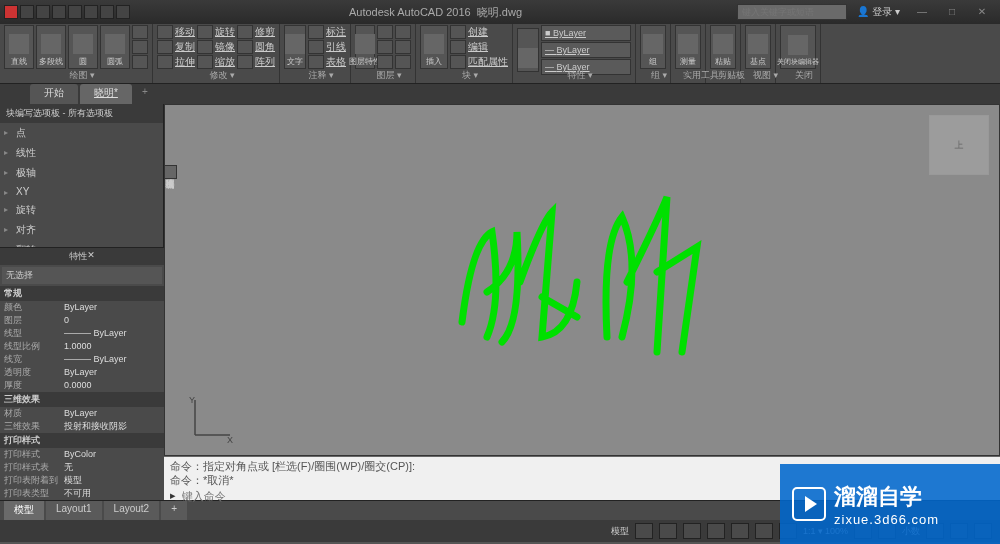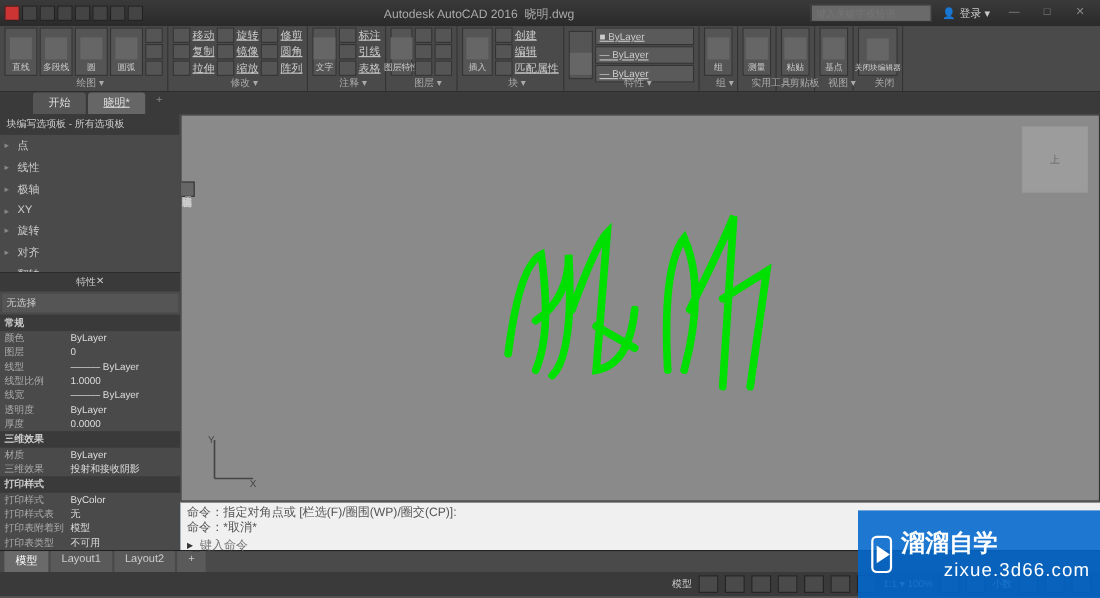--- a/index.html
+++ b/index.html
@@ -60,21 +60,21 @@
     .cmdline-input input { border: none; background: transparent; font-size: 11px; color: #888; width: 200px; }
     
     .layout-tabs { height: 20px; background: #4a4a4a; display: flex; padding-left: 4px; border-top:1px solid #222;}
     .layout-tab { padding: 2px 10px; background: #5a5a5a; margin-right: 2px; font-size: 10px; }
     .layout-tab.active { background: #6a6a6a; color: #fff; }
     
     .statusbar { height: 22px; background: #3a3a3a; display: flex; align-items: center; justify-content: flex-end; padding: 0 8px; gap: 6px; font-size: 9px; color: #ccc; }
     .sb-btn { width: 18px; height: 16px; background: #4a4a4a; border: 1px solid #222; }
     
     .watermark { position: absolute; right: 0; bottom: 0px; width: 220px; height: 80px; background:rgba(0,102,204,0.88); color: #fff; display: flex; align-items: center; gap: 8px; padding: 0 12px; font-size: 22px; font-weight: bold; z-index:99;}
-    .wm-sub { font-size: 17px; font-weight: normal; display:block; letter-spacing:1px;margin-left:39px;}
+    .wm-sub { font-size: 13px; font-weight: normal; display:block; letter-spacing:1px;}
     .play-icon { width:34px; height:34px; border:2px solid #fff; border-radius:5px; display:flex; align-items:center; justify-content:center;}
     .play-icon::before { content:""; border-left:12px solid #fff; border-top:8px solid transparent; border-bottom:8px solid transparent; margin-left:3px;}
   </style>
 </head>
 <body>
 
 <div class="titlebar">
   <div class="qat">
     <div class="qat-btn red"></div>
     <div class="qat-btn"></div>

